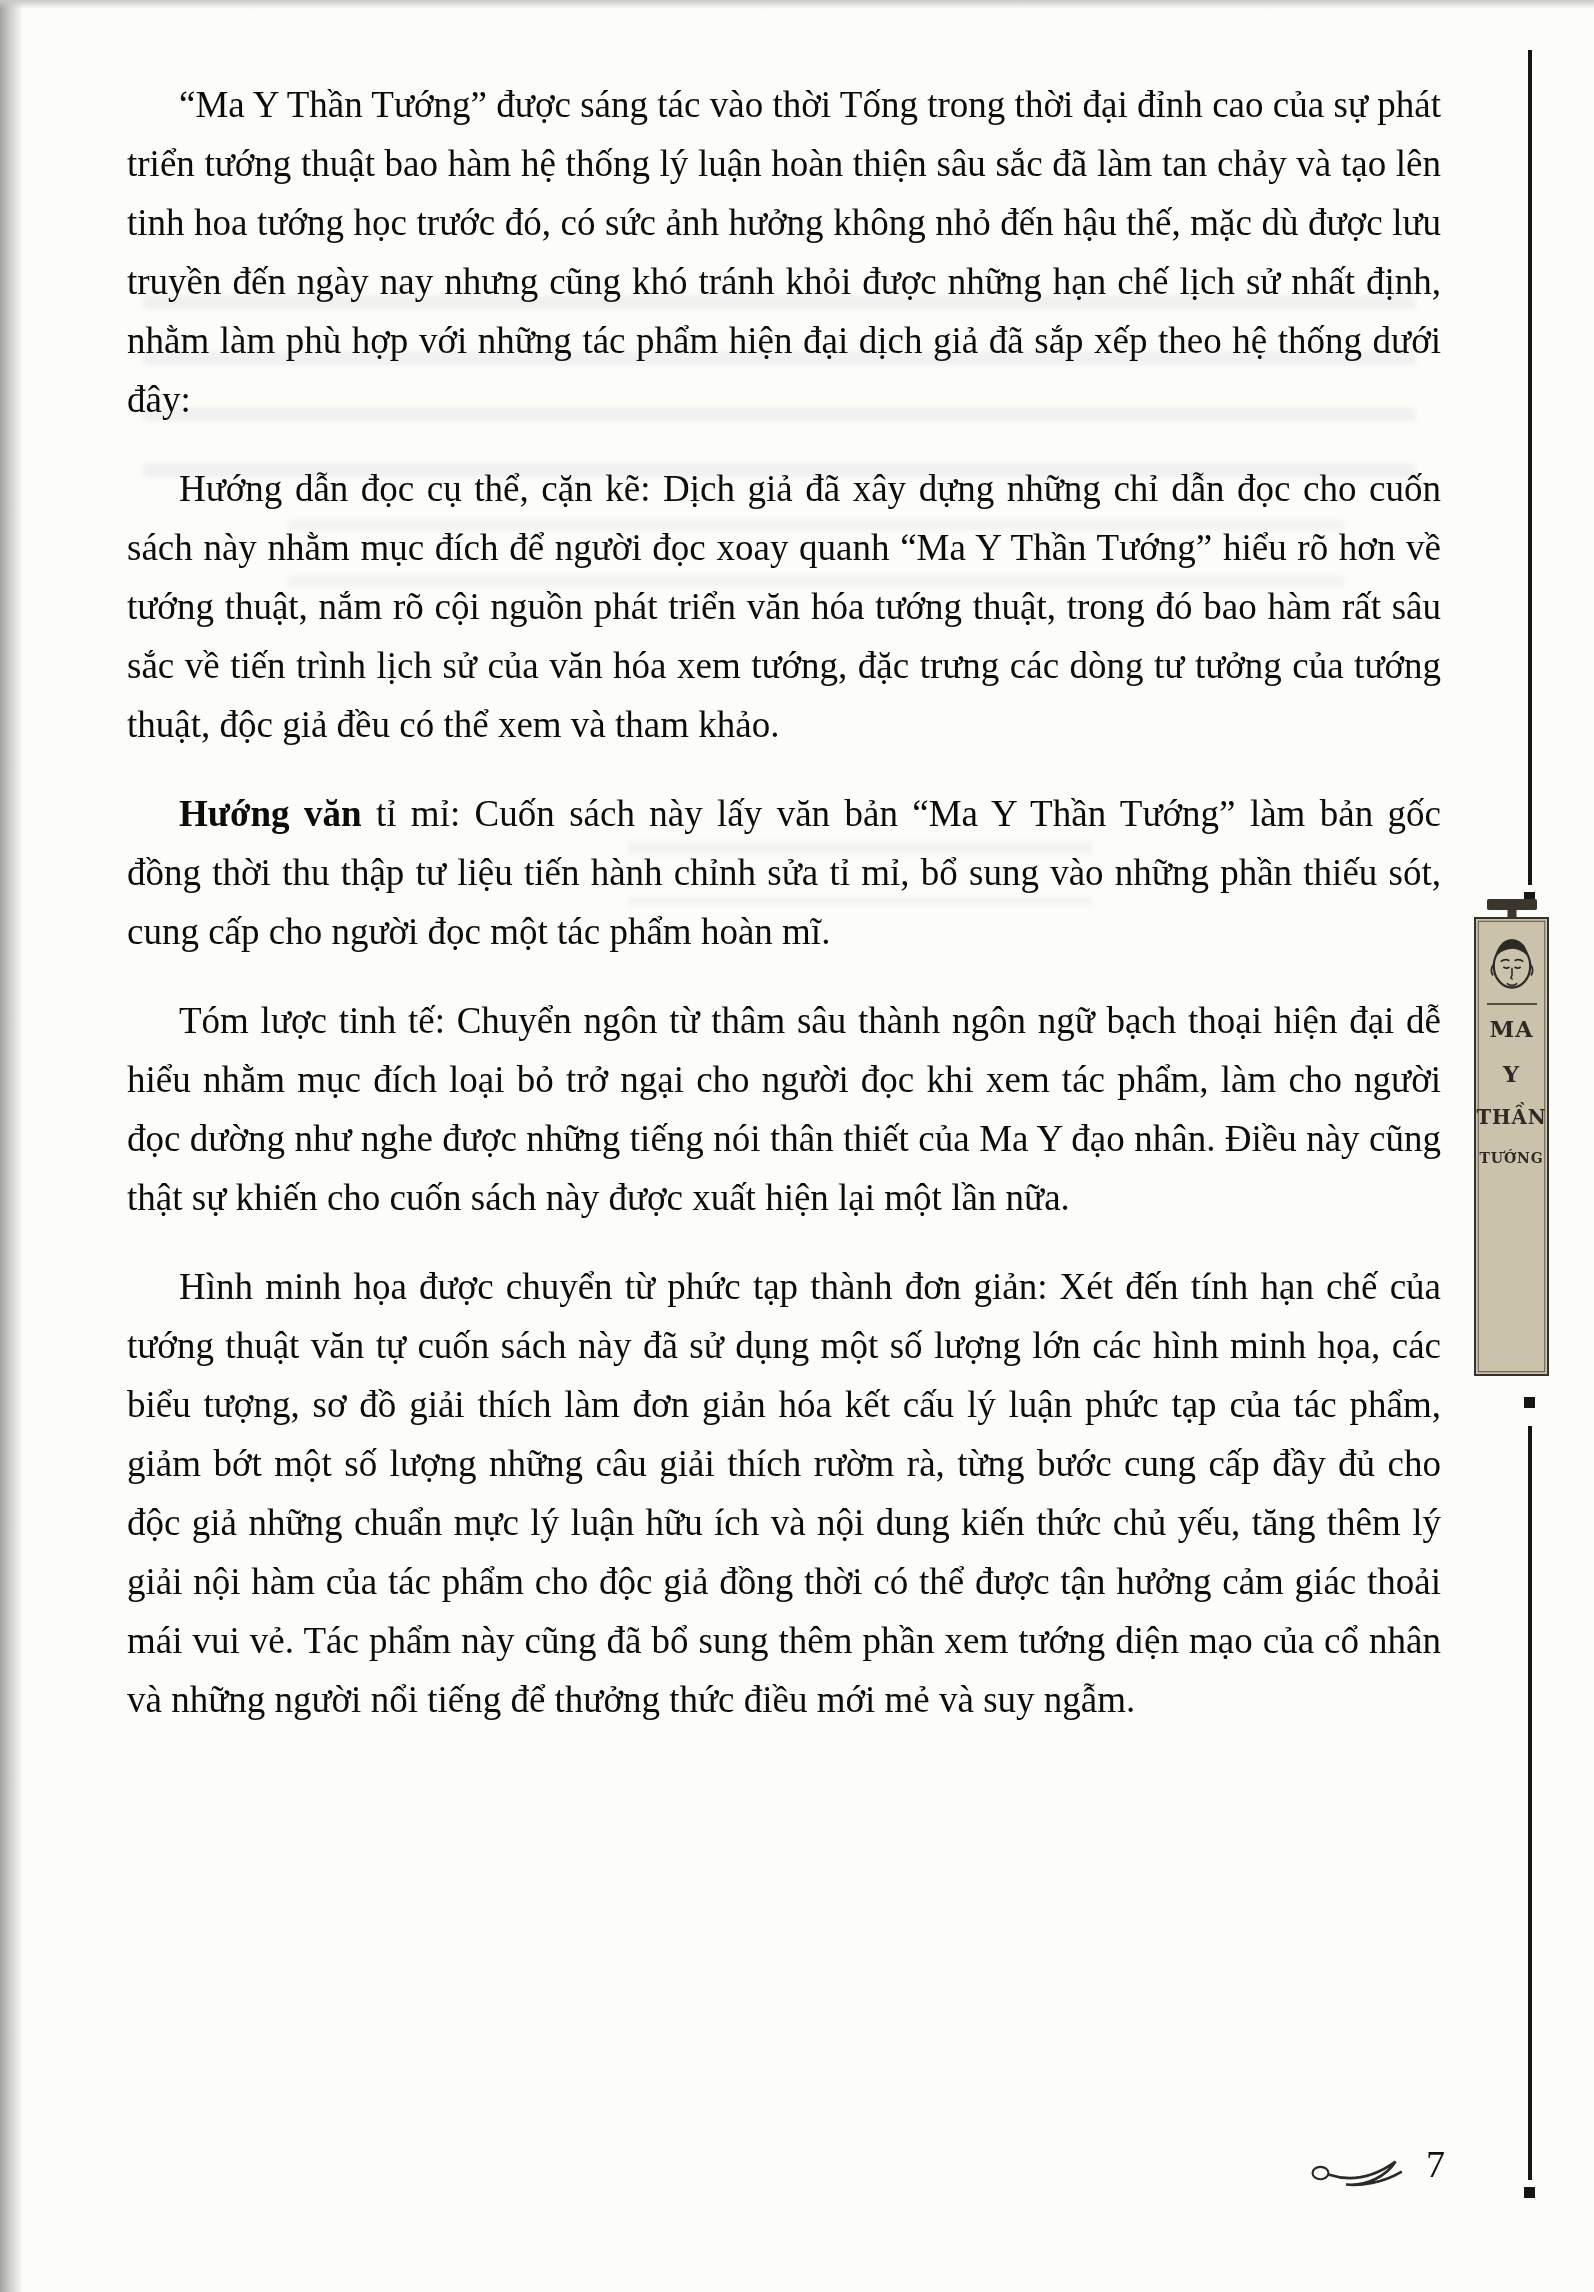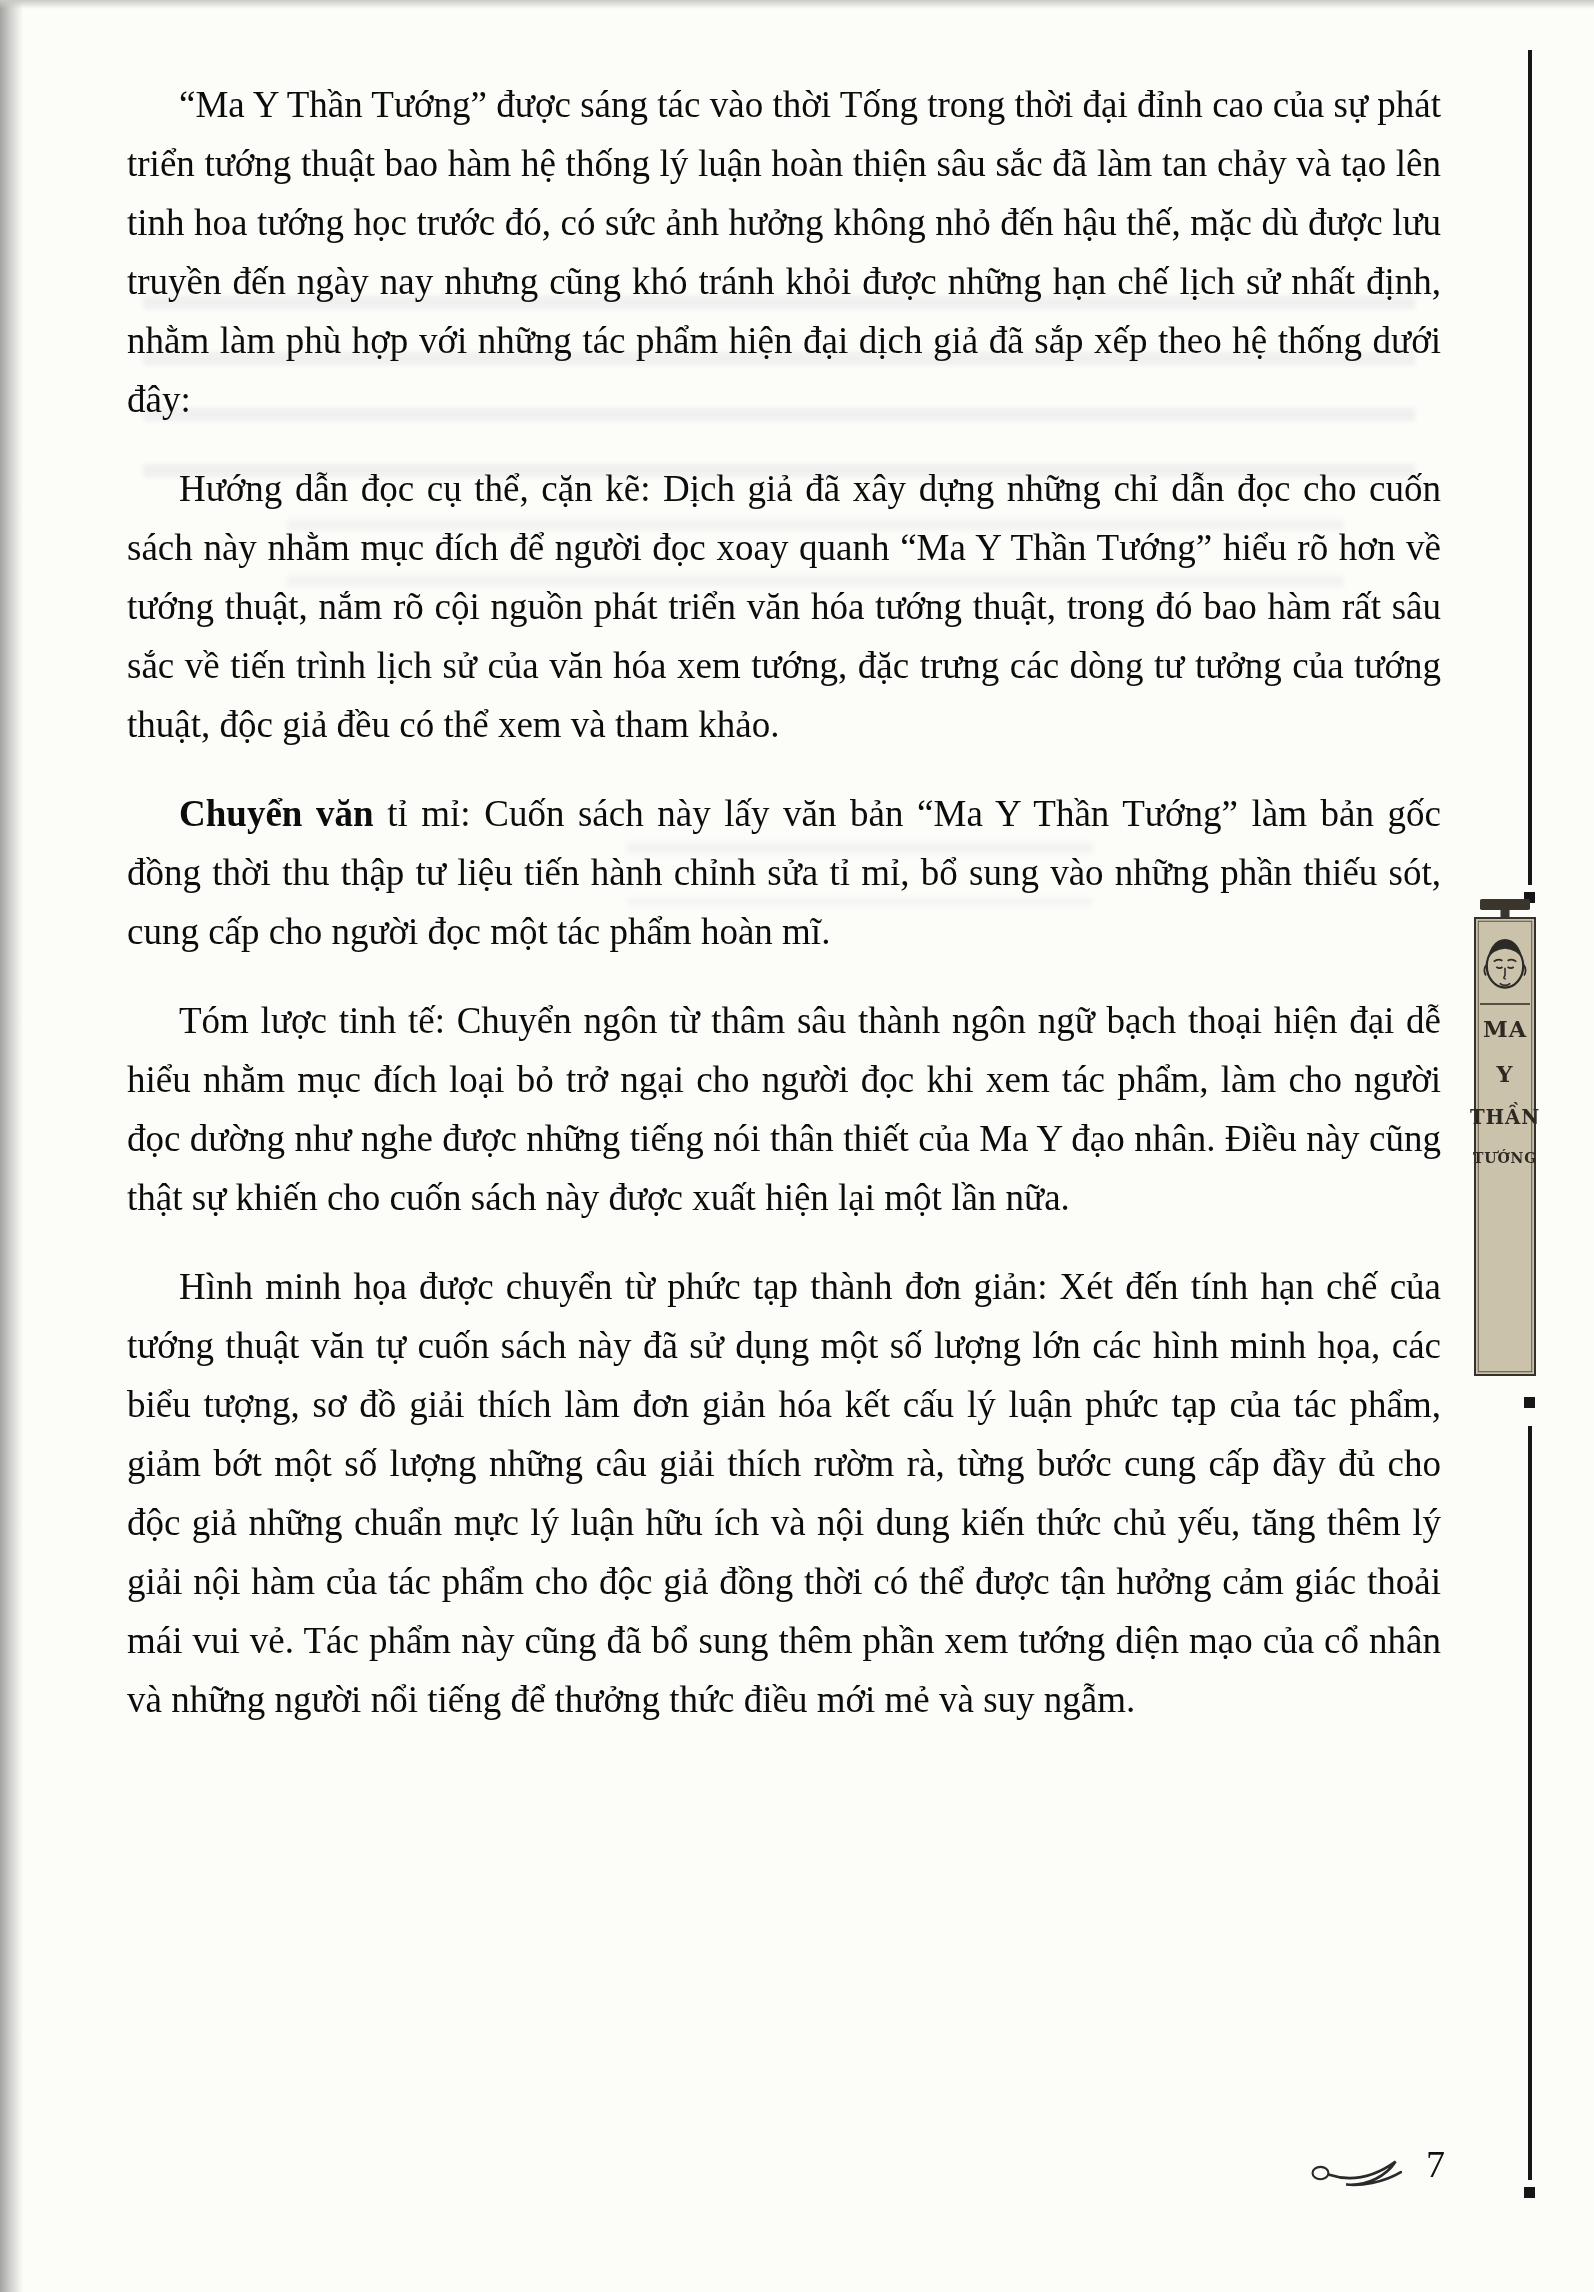--- a/index.html
+++ b/index.html
@@ -37,21 +37,21 @@
   
   .margin-rule{position:absolute;width:3.6px;background:#161616;left:1528px;}
   .rule-top{top:50px;height:835px;}
   .rule-bottom{top:1426px;height:754px;}
   .rule-dot{position:absolute;width:10.7px;height:10.7px;background:#161616;left:1524px;}
   .dot-a{top:892px;}
   .dot-b{top:1397px;}
   .dot-c{top:2187px;}
 
   
-  .emblem{position:absolute;left:1474px;top:899px;width:62px;z-index:3;}
+  .emblem{position:absolute;left:1474px;top:899px;width:75px;z-index:3;}
   .emblem-cap{
     width:50px;height:10.7px;margin:0 auto;background:#3a362e;
     border-radius:1.8px;position:relative;
   }
   .emblem-cap:after{
     content:"";position:absolute;left:50%;transform:translateX(-50%);
     top:10.7px;width:9px;height:7.2px;background:#3a362e;
   }
   .emblem-frame{
     margin-top:7.2px;height:459px;box-sizing:border-box;
@@ -86,21 +86,21 @@
   <div class="scan-edge"></div>
   <div class="scan-edge-top"></div>
 
   <div class="bleed bleed-lines" style="left:143px;top:296px;width:1272px;height:186px;opacity:.5;"></div>
   <div class="bleed bleed-lines" style="left:287px;top:519px;width:1057px;height:107px;opacity:.35;"></div>
   <div class="bleed bleed-lines" style="left:627px;top:842px;width:466px;height:63px;opacity:.35;"></div>
 
   <div class="text-block">
       <p class="para"><span>“Ma Y Thần Tướng” được sáng tác vào thời Tống trong thời đại đỉnh cao của sự phát triển tướng thuật bao hàm hệ thống lý luận hoàn thiện sâu sắc đã làm tan chảy và tạo lên tinh hoa tướng học trước đó, có sức ảnh hưởng không nhỏ đến hậu thế, mặc dù được lưu truyền đến ngày nay nhưng cũng khó tránh khỏi được những hạn chế lịch sử nhất định, nhằm làm phù hợp với những tác phẩm hiện đại dịch giả đã sắp xếp theo hệ thống dưới đây:</span></p>
       <p class="para"><span>Hướng dẫn đọc cụ thể, cặn kẽ: Dịch giả đã xây dựng những chỉ dẫn đọc cho cuốn sách này nhằm mục đích để người đọc xoay quanh “Ma Y Thần Tướng” hiểu rõ hơn về tướng thuật, nắm rõ cội nguồn phát triển văn hóa tướng thuật, trong đó bao hàm rất sâu sắc về tiến trình lịch sử của văn hóa xem tướng, đặc trưng các dòng tư tưởng của tướng thuật, độc giả đều có thể xem và tham khảo.</span></p>
-      <p class="para"><span class="bold">Chuyển văn</span><span> tỉ mỉ: Cuốn sách này lấy văn bản “Ma Y Thần Tướng” làm bản gốc đồng thời thu thập tư liệu tiến hành chỉnh sửa tỉ mỉ, bổ sung vào những phần thiếu sót, cung cấp cho người đọc một tác phẩm hoàn mĩ.</span></p>
+      <p class="para"><span class="bold">Hướng văn</span><span> tỉ mỉ: Cuốn sách này lấy văn bản “Ma Y Thần Tướng” làm bản gốc đồng thời thu thập tư liệu tiến hành chỉnh sửa tỉ mỉ, bổ sung vào những phần thiếu sót, cung cấp cho người đọc một tác phẩm hoàn mĩ.</span></p>
       <p class="para"><span>Tóm lược tinh tế: Chuyển ngôn từ thâm sâu thành ngôn ngữ bạch thoại hiện đại dễ hiểu nhằm mục đích loại bỏ trở ngại cho người đọc khi xem tác phẩm, làm cho người đọc dường như nghe được những tiếng nói thân thiết của Ma Y đạo nhân. Điều này cũng thật sự khiến cho cuốn sách này được xuất hiện lại một lần nữa.</span></p>
       <p class="para"><span>Hình minh họa được chuyển từ phức tạp thành đơn giản: Xét đến tính hạn chế của tướng thuật văn tự cuốn sách này đã sử dụng một số lượng lớn các hình minh họa, các biểu tượng, sơ đồ giải thích làm đơn giản hóa kết cấu lý luận phức tạp của tác phẩm, giảm bớt một số lượng những câu giải thích rườm rà, từng bước cung cấp đầy đủ cho độc giả những chuẩn mực lý luận hữu ích và nội dung kiến thức chủ yếu, tăng thêm lý giải nội hàm của tác phẩm cho độc giả đồng thời có thể được tận hưởng cảm giác thoải mái vui vẻ. Tác phẩm này cũng đã bổ sung thêm phần xem tướng diện mạo của cổ nhân và những người nổi tiếng để thưởng thức điều mới mẻ và suy ngẫm.</span></p>
     </div>
 
   <div class="margin-rule rule-top"></div>
   <div class="rule-dot dot-a"></div>
   <div class="rule-dot dot-b"></div>
   <div class="margin-rule rule-bottom"></div>
   <div class="rule-dot dot-c"></div>
 

